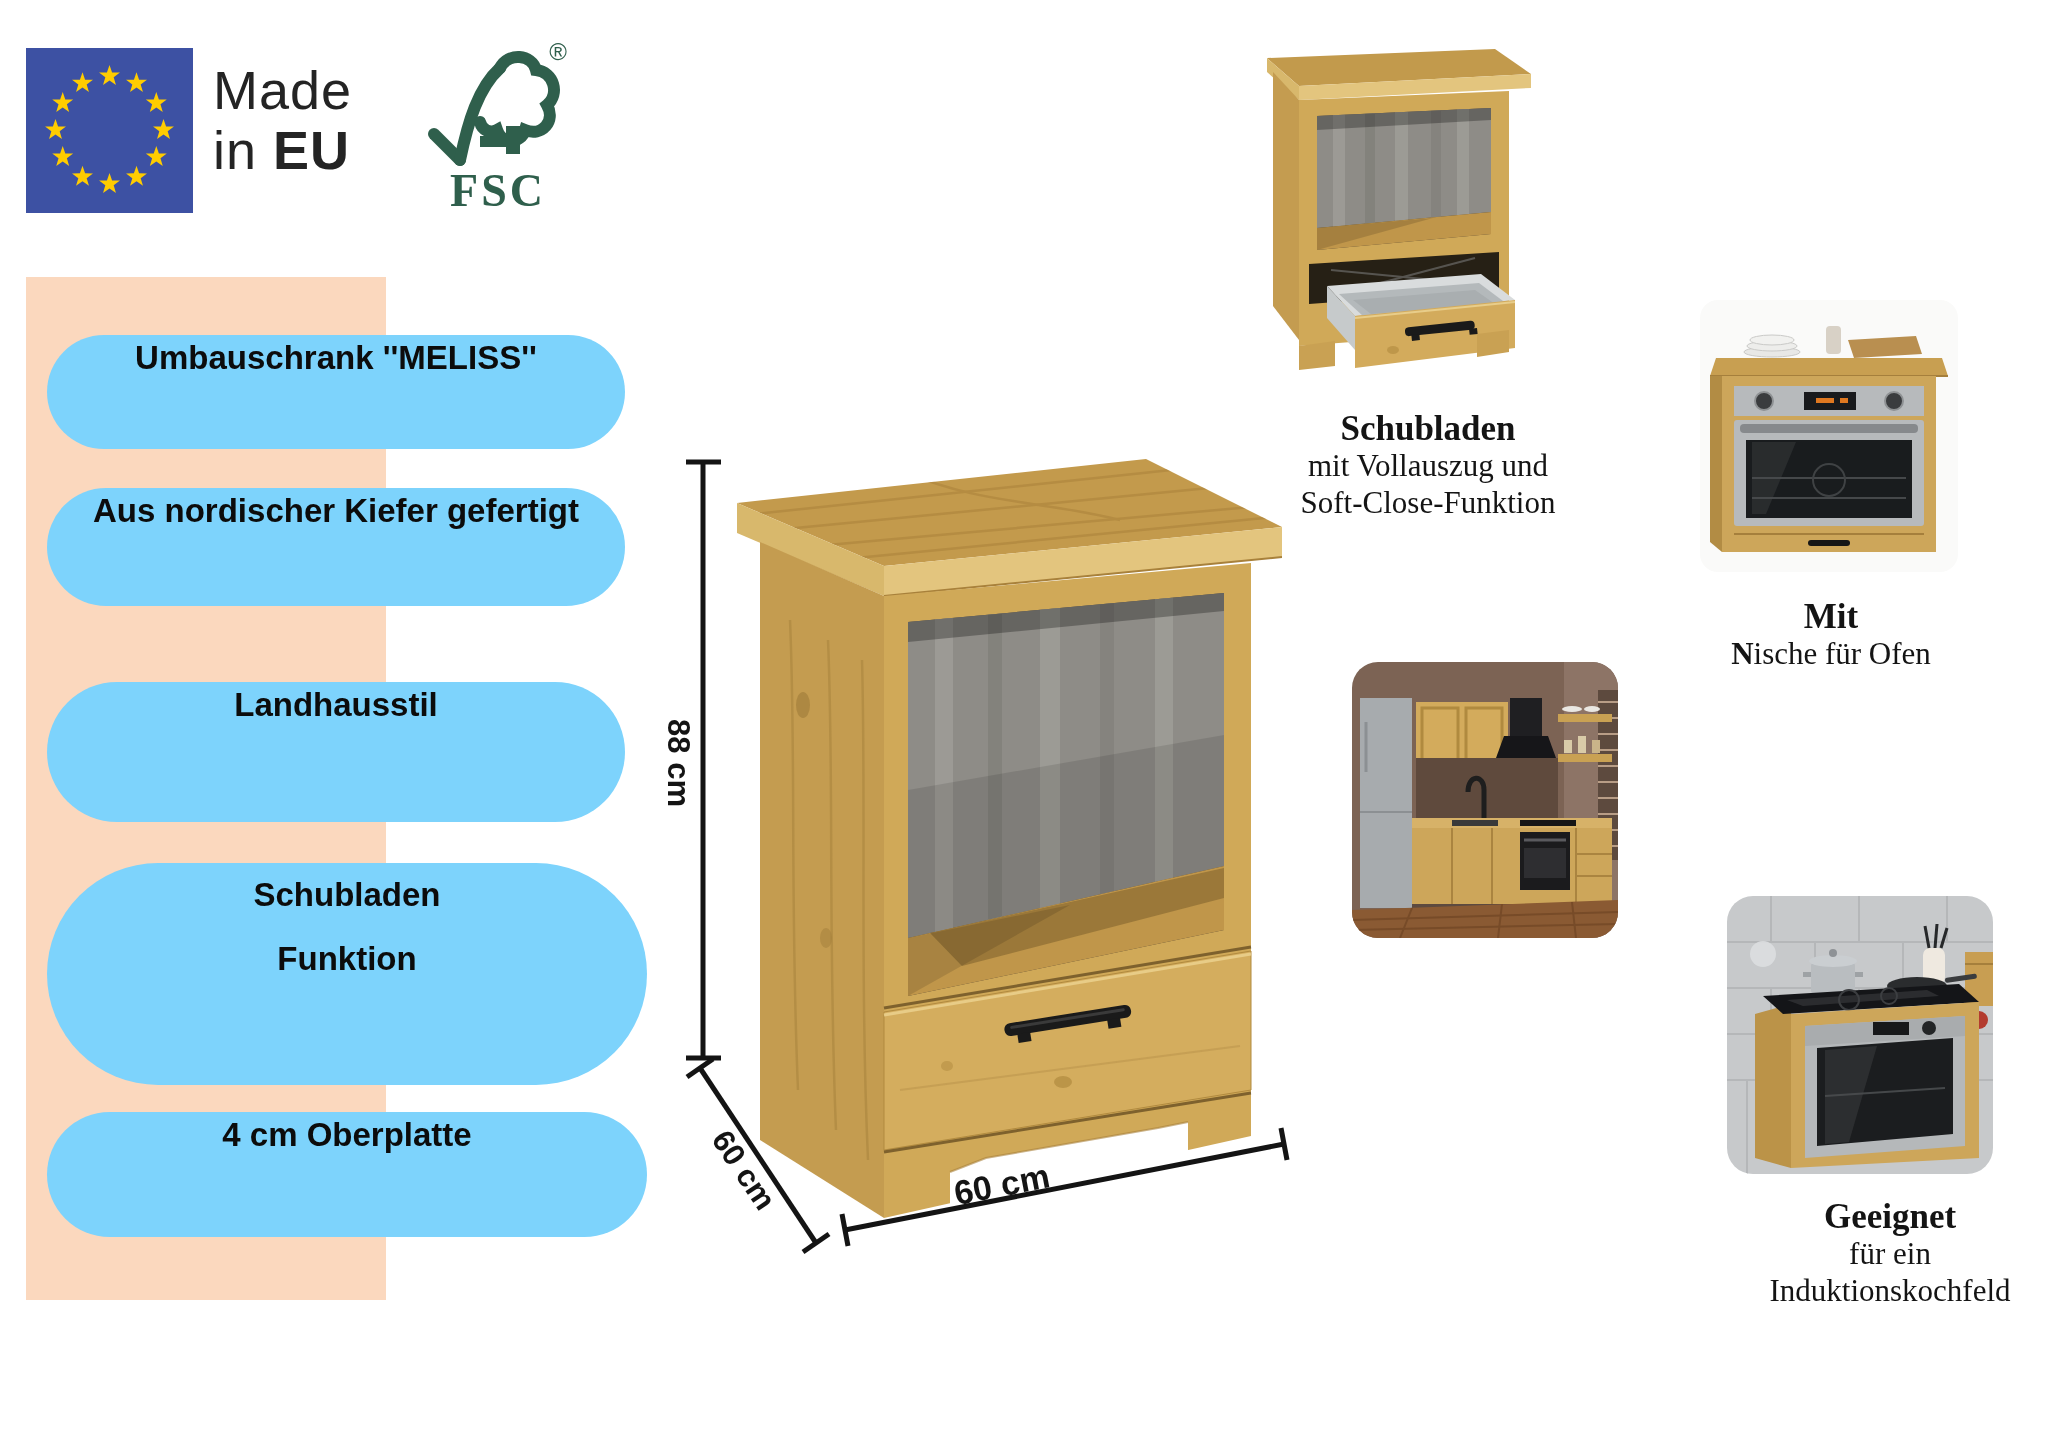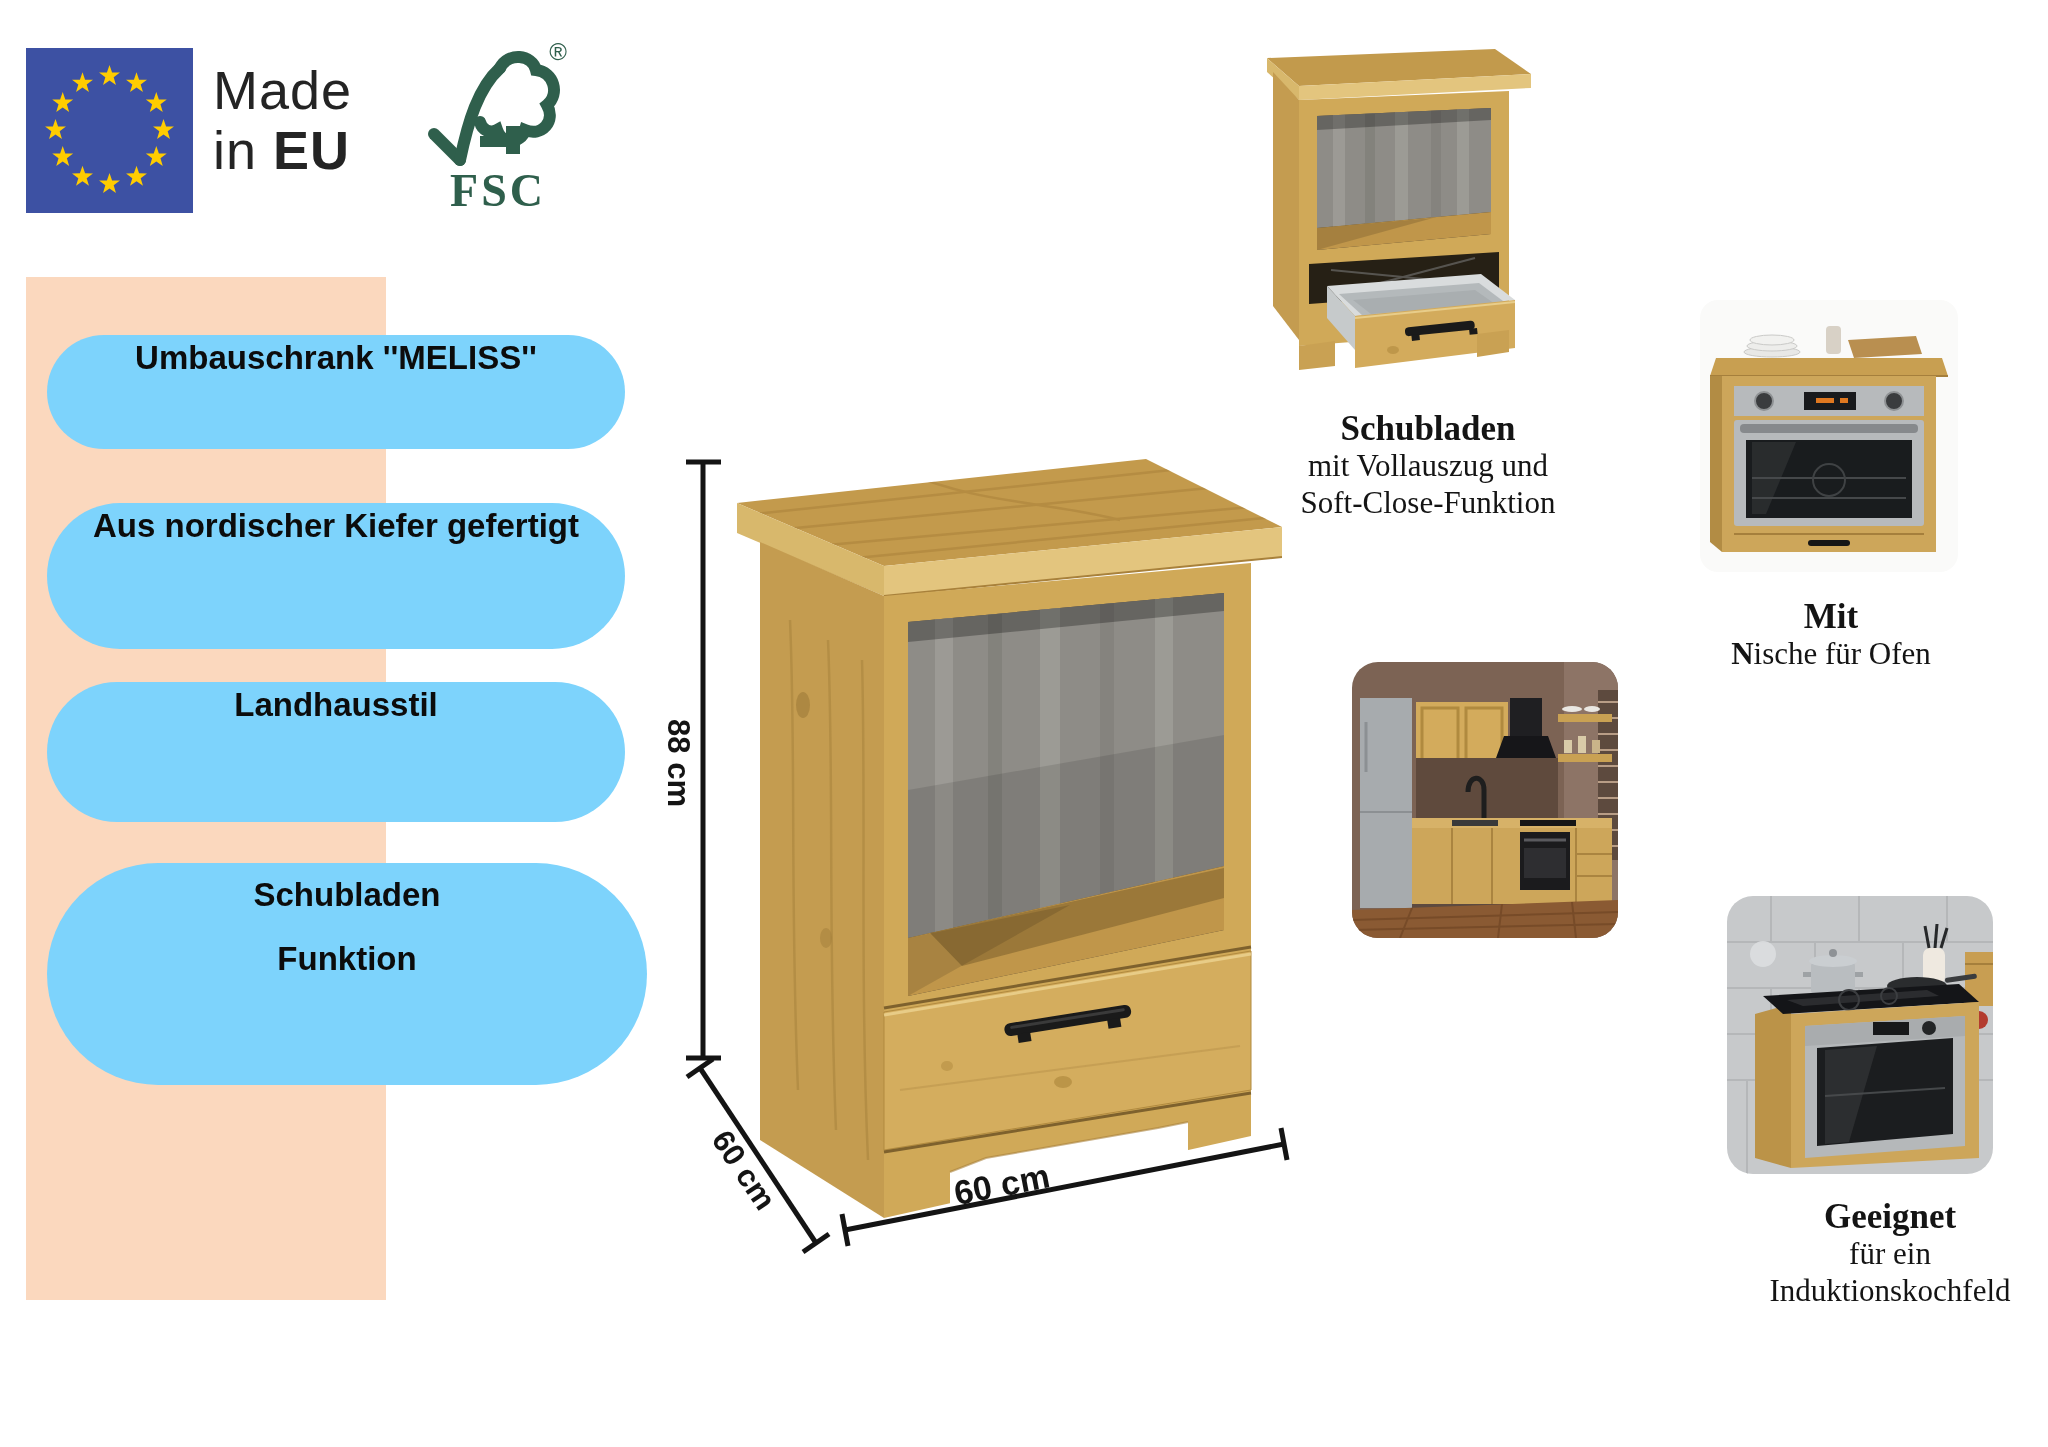--- a/index.html
+++ b/index.html
@@ -63,29 +63,32 @@
     </g>
     <text x="138" y="34" font-size="24" fill="#2F5F4C" text-anchor="middle">®</text>
     <text x="78" y="180" class="fsc-text" font-size="46" letter-spacing="3" fill="#2F5F4C" text-anchor="middle">FSC</text>
   </svg>
 
   <div class="abs band"></div>
 
   <div class="bubble" style="top:335px;height:114px;width:578px">
     <div>Umbauschrank ''MELISS''</div>
   </div>
-  <div class="bubble" style="top:503px;height:146px;width:578px">
+  <div class="bubble" style="top:488px;height:118px;width:578px">
     <div>Aus nordischer Kiefer gefertigt</div>
   </div>
   <div class="bubble" style="top:682px;height:140px;width:578px">
     <div>Landhausstil</div>
   </div>
   <div class="bubble" style="top:863px;height:222px;width:600px;line-height:64px">
     <div>Schubladen</div>
     <div>Funktion</div>
+  </div>
+  <div class="bubble" style="top:1112px;height:125px;width:600px">
+    <div>4 cm Oberplatte</div>
   </div>
 
   <svg class="abs" style="left:600px;top:430px" width="740" height="840" viewBox="600 430 740 840">
     <defs>
       <clipPath id="nicheBackClip">
           <polygon points="908,622 1224,593 1224,866 908,938"></polygon>
         </clipPath>
       <clipPath id="topClip">
           <polygon points="737,503 1146,459 1282,527 884,566"></polygon>
         </clipPath>

